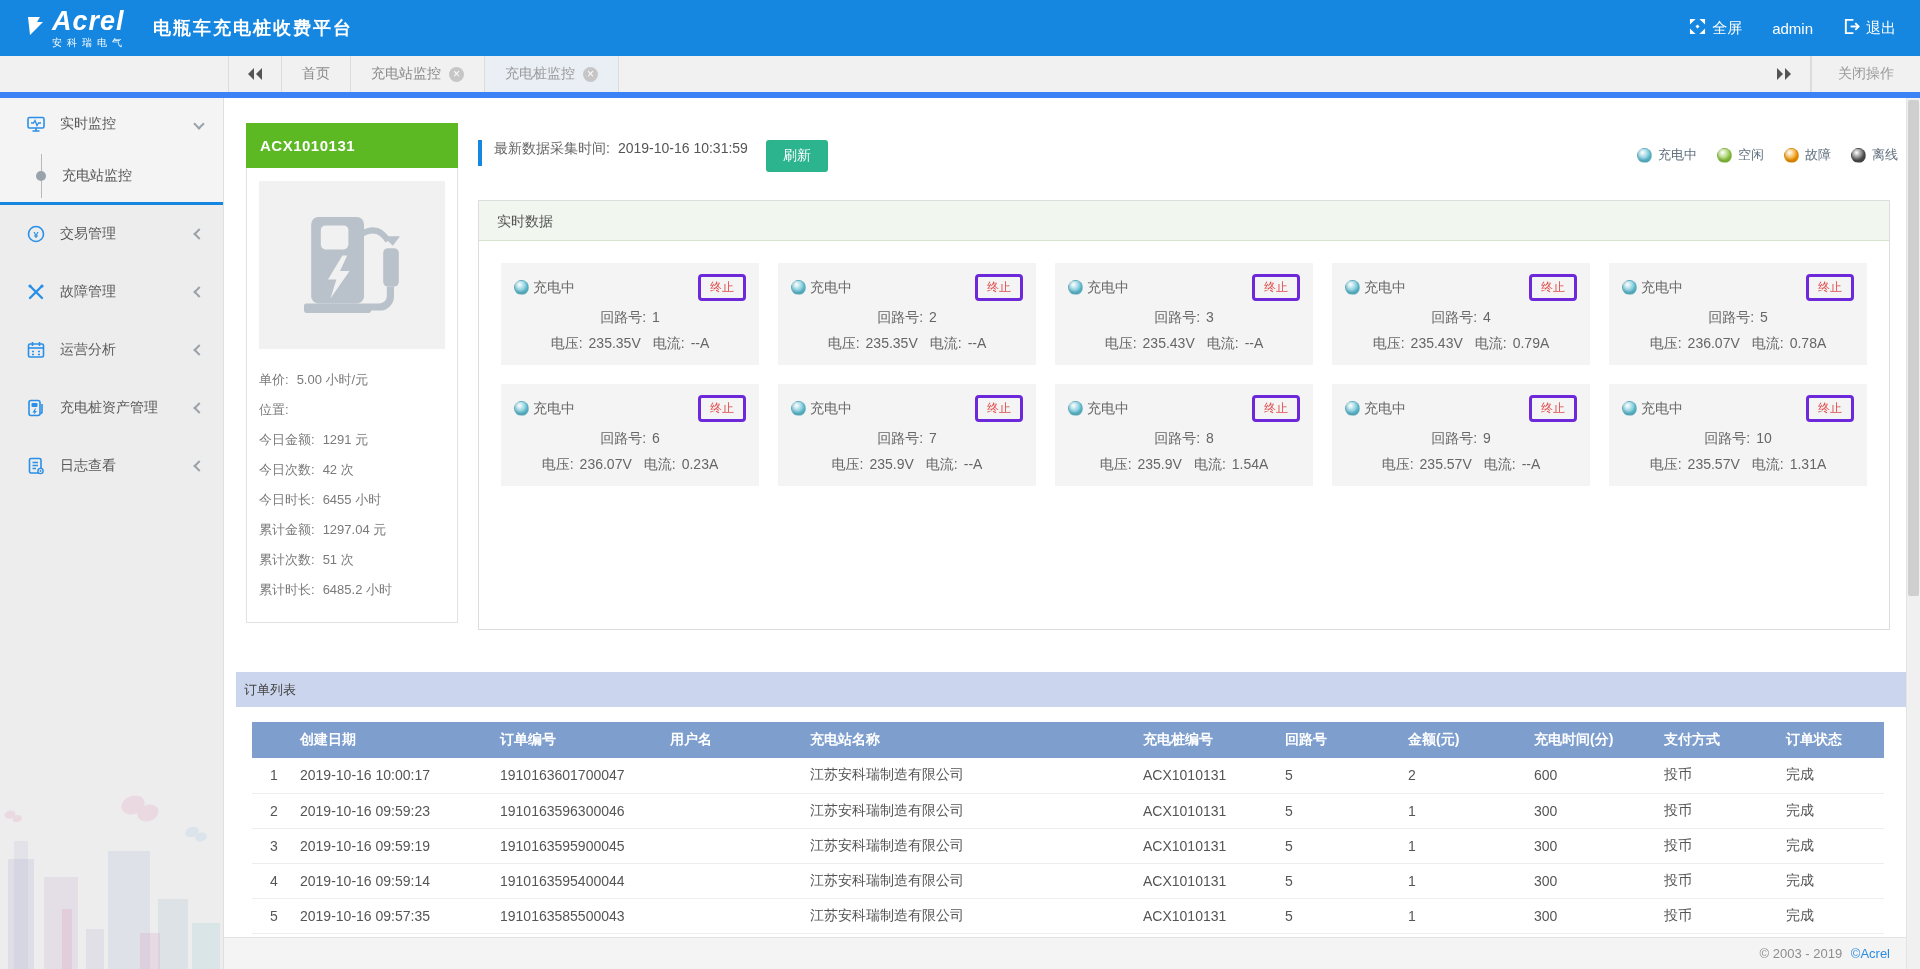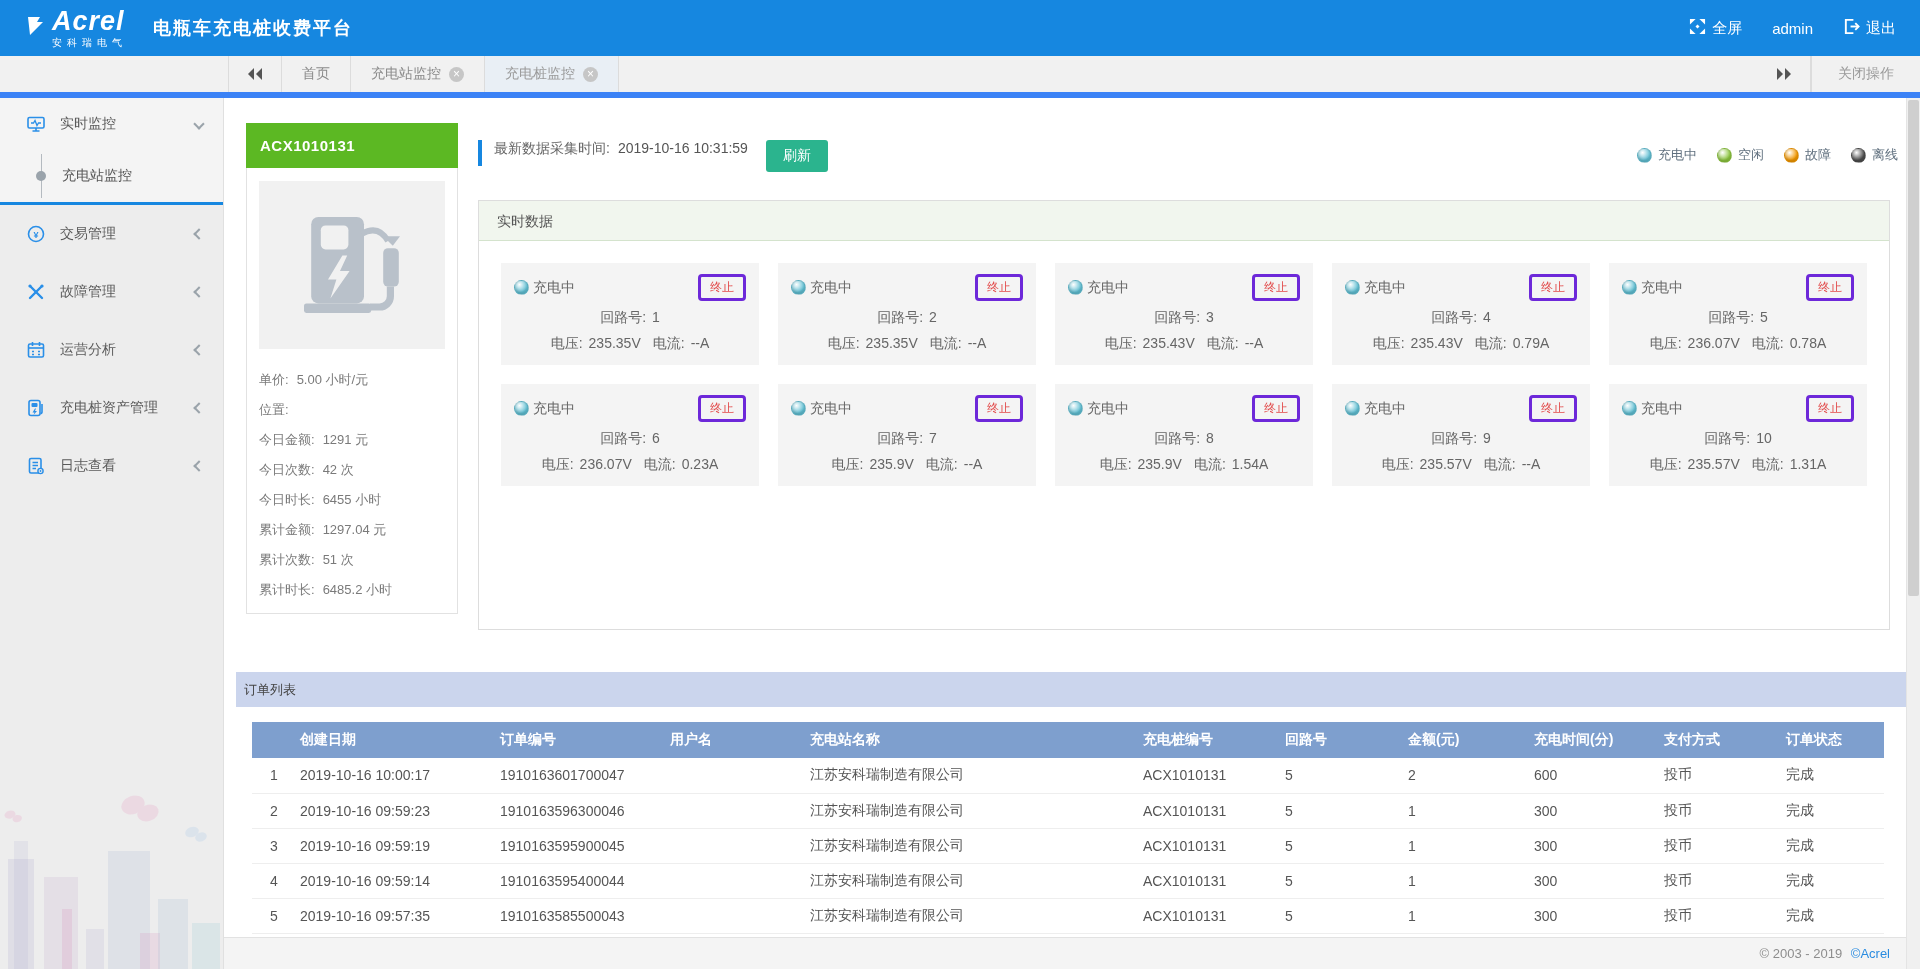--- a/index.html
+++ b/index.html
@@ -54,21 +54,21 @@
   .bld { position:absolute; bottom:0; }
   .butterfly { position:absolute; opacity:.35; }
 
   
   .content { position:absolute; left:224px; top:98px; right:14px; bottom:32px; background:#fff; overflow:hidden; }
 
   
   .station { position:absolute; left:22px; top:25px; width:212px; }
   .station-head { height:45px; background:#5cb823; color:#fff; font-size:15px; font-weight:bold;
     line-height:45px; padding-left:14px; letter-spacing:.5px; }
-  .station-body { border:1px solid #e2e2e2; border-top:none; background:#fff; padding:13px 12px 8px; }
+  .station-body { border:1px solid #e2e2e2; border-top:none; background:#fff; padding:13px 12px 17px; }
   .station-icon-wrap { height:168px; background:#f1f1f1; display:flex; align-items:center; justify-content:center; }
   .station-stats { margin-top:16px; }
   .stat-row { font-size:13px; color:#7a7a7a; line-height:30px; white-space:nowrap; }
   .stat-row .val { margin-left:8px; color:#7a7a7a; }
 
   
   .rt-toolbar { position:absolute; left:254px; top:42px; height:34px; display:flex; align-items:flex-start; }
   .accent-bar { width:4px; height:26px; background:#1687e0; margin-right:12px; }
   .time-label { font-size:14px; color:#666; }
   .time-value { font-size:14px; color:#555; margin-left:8px; }

